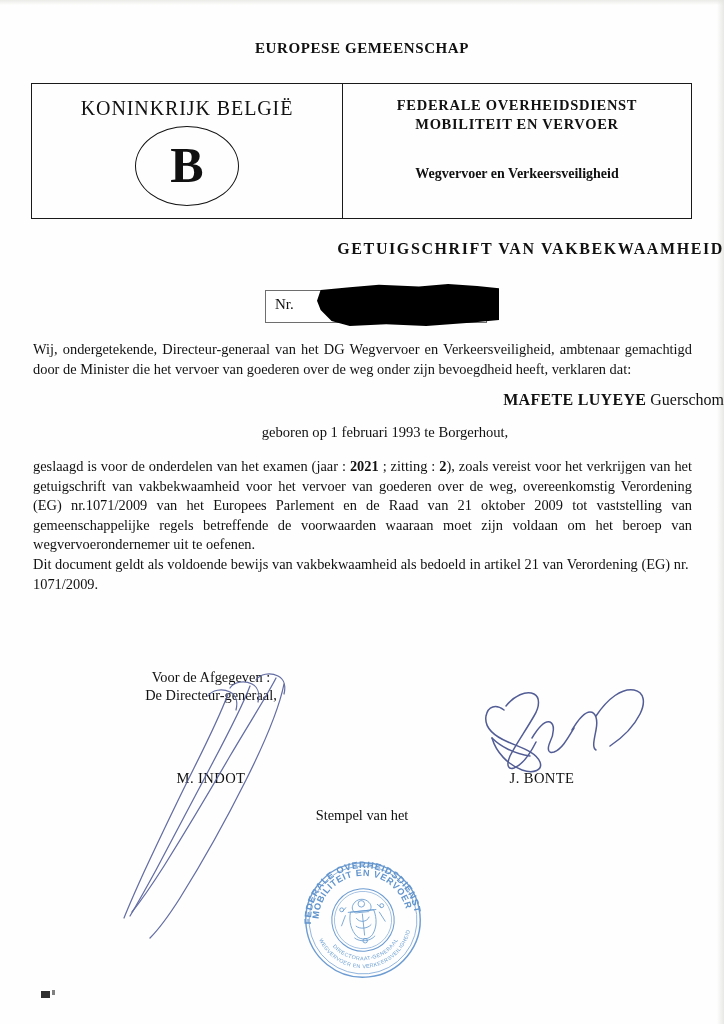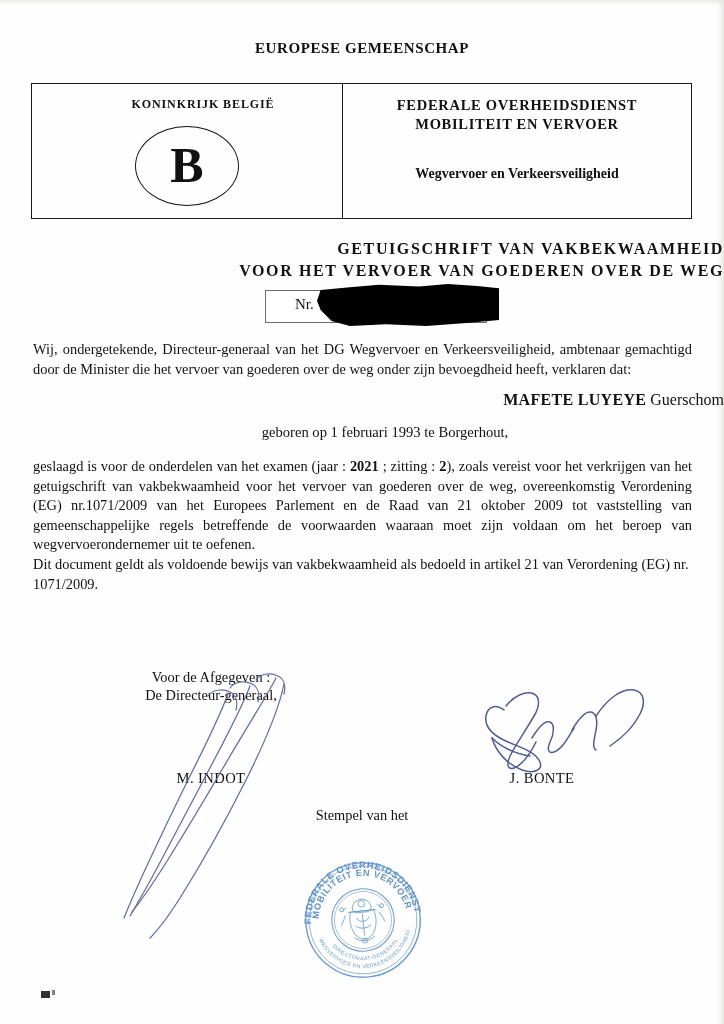--- a/index.html
+++ b/index.html
@@ -72,25 +72,25 @@
     position: relative;
   }
   .header-cell-right {
     flex: 1;
     box-sizing: border-box;
     position: relative;
   }
   .kingdom-label {
     position: absolute;
     top: 13px;
-    left: 16px;
-    width: 100%;
-    text-align: center;
-    font-weight: bold;
-    font-size: 12px;
+    left: 0;
+    width: 100%;
+    text-align: center;
+    font-weight: normal;
+    font-size: 20px;
     letter-spacing: 0.9px;
   }
   .b-oval {
     position: absolute;
     top: 42px;
     left: 50%;
     transform: translateX(-50%);
     width: 102px;
     height: 78px;
     border: 1.8px solid #131313;
@@ -150,21 +150,20 @@
     inset: 0;
     border: 1.5px solid #6e6e6e;
     box-sizing: border-box;
     background: #ffffff;
   }
   .nr-label {
     position: absolute;
     top: 6px;
     left: 10px;
     font-size: 15px;
-    margin-left: 20px;
   }
   .redaction {
     position: absolute;
     top: -6px;
     left: 52px;
     width: 182px;
     height: 42px;
     background: #000000;
     clip-path: polygon(
       2% 14%, 18% 8%, 34% 2%, 56% 6%, 72% 0%, 88% 5%, 100% 10%,
@@ -294,21 +293,20 @@
     </div>
     <div class="header-cell-right">
       <div class="fod-line1">FEDERALE OVERHEIDSDIENST</div>
       <div class="fod-line2">MOBILITEIT EN VERVOER</div>
       <div class="fod-sub">Wegvervoer en Verkeersveiligheid</div>
     </div>
   </div>
 
   <div class="doc-title">
     <div>GETUIGSCHRIFT VAN VAKBEKWAAMHEID</div>
-    <div>VOOR HET VERVOER VAN GOEDEREN OVER DE WEG</div>
   </div>
 
   <div class="nr-wrap">
     <div class="nr-box"></div>
     <div class="nr-label">Nr.</div>
     <div class="redaction"></div>
   </div>
 
   <div class="para p-intro">Wij, ondergetekende, Directeur-generaal van het DG Wegvervoer en Verkeersveiligheid, ambtenaar gemachtigd door de Minister die het vervoer van goederen over de weg onder zijn bevoegdheid heeft, verklaren dat:</div>
 

